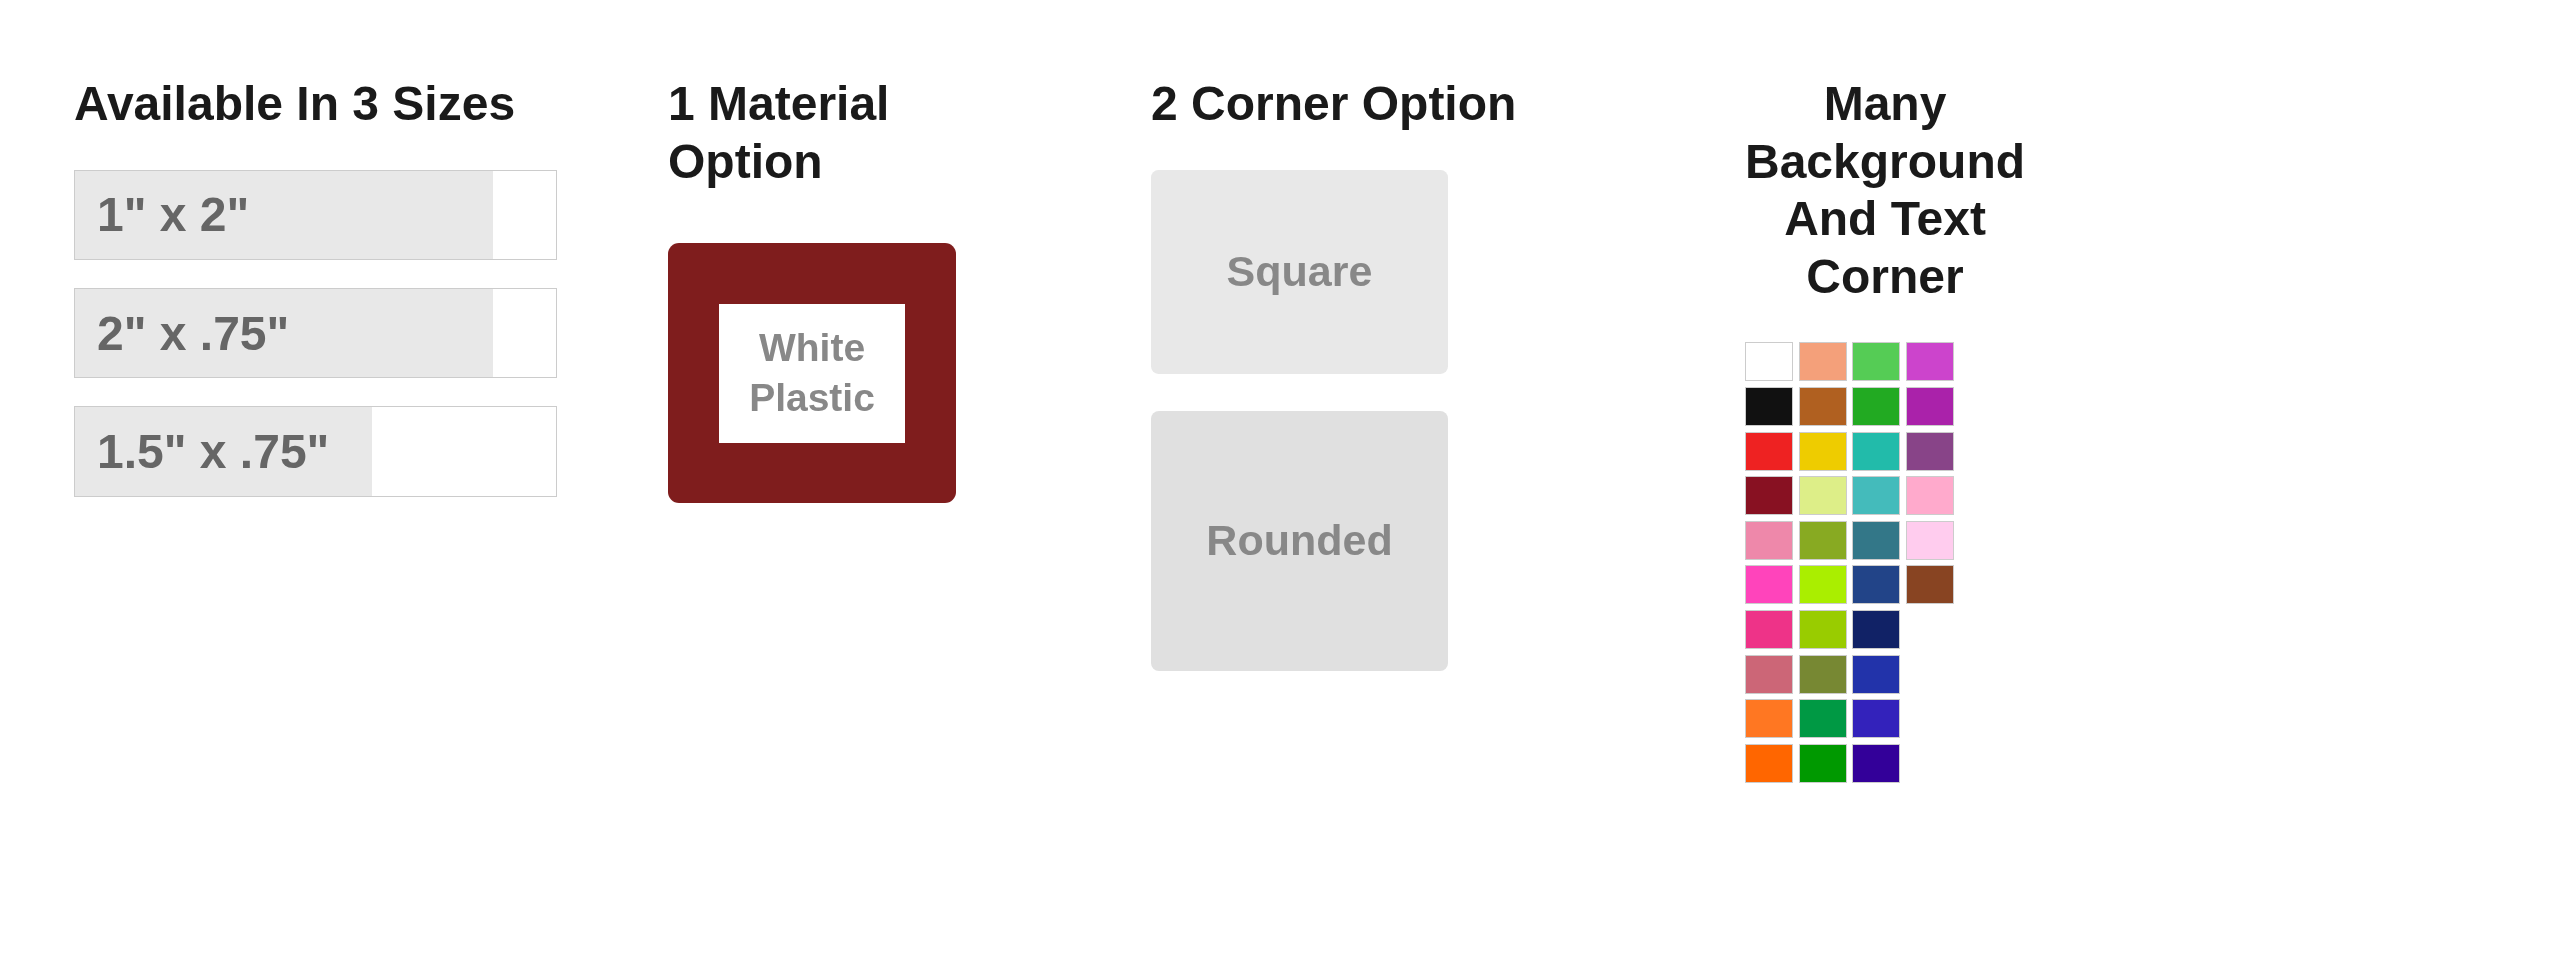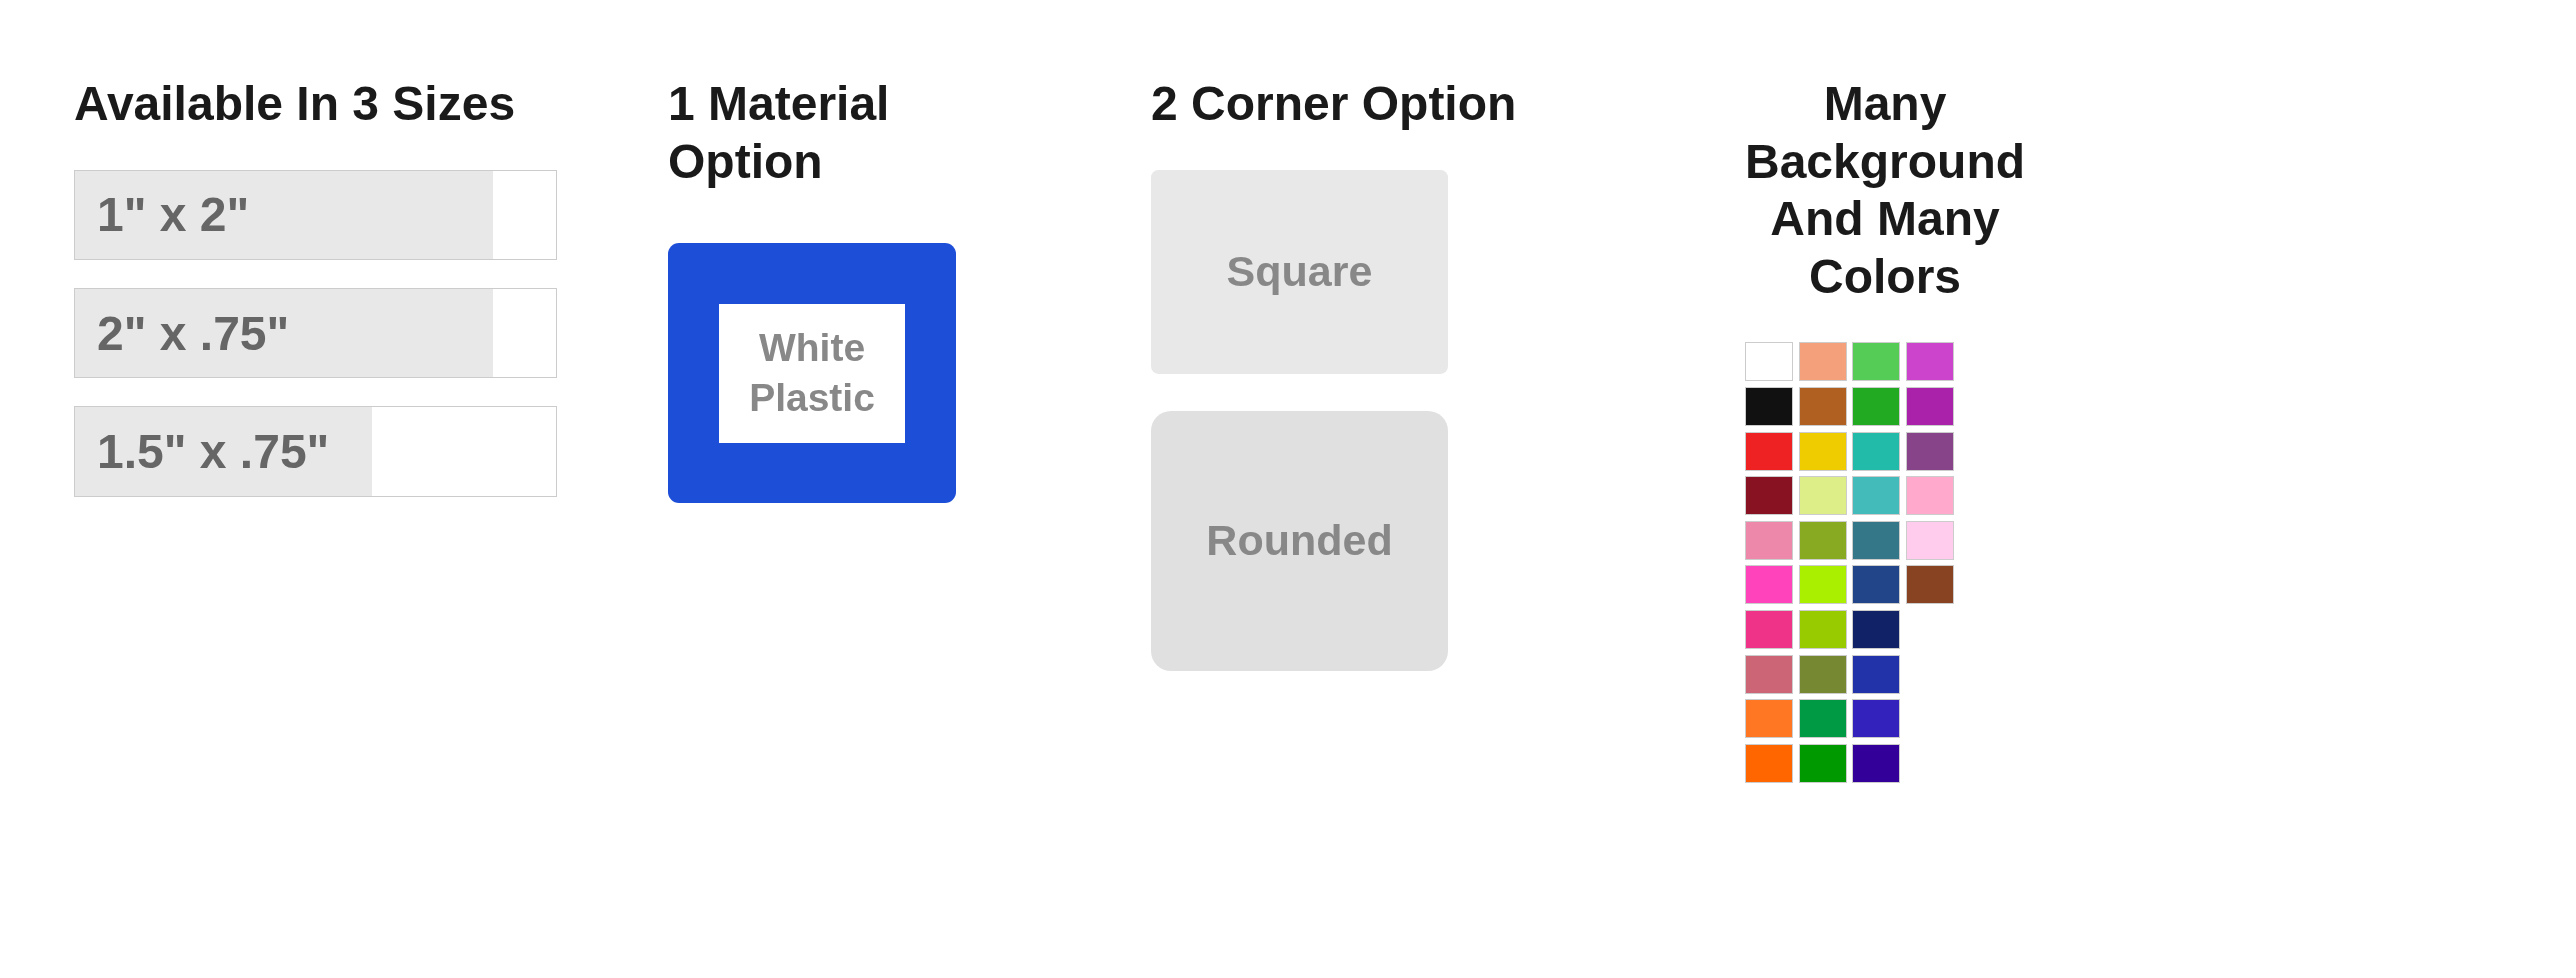--- a/index.html
+++ b/index.html
@@ -87,21 +87,21 @@
     
     .section-2 {
       width: 353px;
       margin-right: 130px;
       gap: 16px;
     }
 
     .material-card {
       width: 288px;
       height: 260px;
-      background: #1d4ed8;
+      background: #7f1d1d;
       border-radius: 11px;
       display: flex;
       align-items: center;
       justify-content: center;
     }
 
     .material-card-inner {
       background: #ffffff;
       width: 186px;
       height: 139px;
@@ -137,21 +137,21 @@
       border-radius: 7.4px;
       display: flex;
       align-items: center;
       justify-content: center;
     }
 
     .corner-rounded {
       width: 297px;
       height: 260px;
       background: #e0e0e0;
-      border-radius: 20px;
+      border-radius: 8px;
       display: flex;
       align-items: center;
       justify-content: center;
     }
 
     .corner-label {
       font-size: 43px;
       font-weight: 600;
       color: #888888;
       text-align: center;
@@ -231,21 +231,21 @@
       <div class="corner-square">
         <span class="corner-label">Square</span>
       </div>
       <div class="corner-rounded">
         <span class="corner-label">Rounded</span>
       </div>
     </div>
   </div>
 
   <div class="section section-4">
-    <div class="section-title-colors">Many Background And Many Colors</div>
+    <div class="section-title-colors">Many Background And Text Corner</div>
     <div class="color-grid" id="color-grid">
     <div class="color-swatch" style="background-color: rgb(255, 255, 255);"></div>
         <div class="color-swatch" style="background-color: rgb(244, 160, 122);"></div>
         <div class="color-swatch" style="background-color: rgb(85, 204, 85);"></div>
         <div class="color-swatch" style="background-color: rgb(204, 68, 204);"></div>
         <div class="color-swatch" style="background-color: rgb(17, 17, 17);"></div>
         <div class="color-swatch" style="background-color: rgb(176, 96, 32);"></div>
         <div class="color-swatch" style="background-color: rgb(34, 170, 34);"></div>
         <div class="color-swatch" style="background-color: rgb(170, 34, 170);"></div>
         <div class="color-swatch" style="background-color: rgb(238, 34, 34);"></div>

